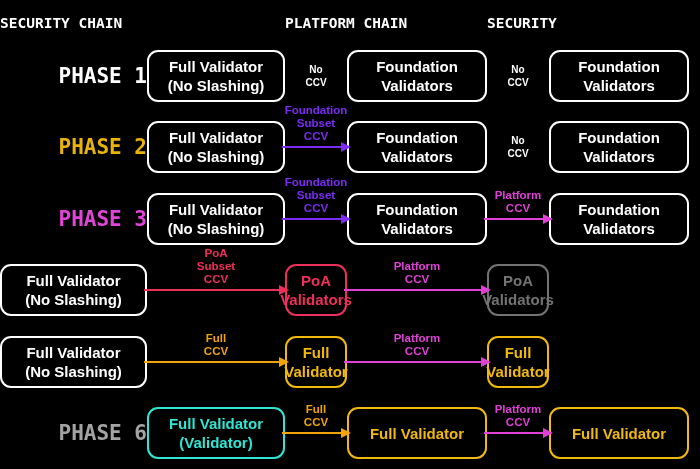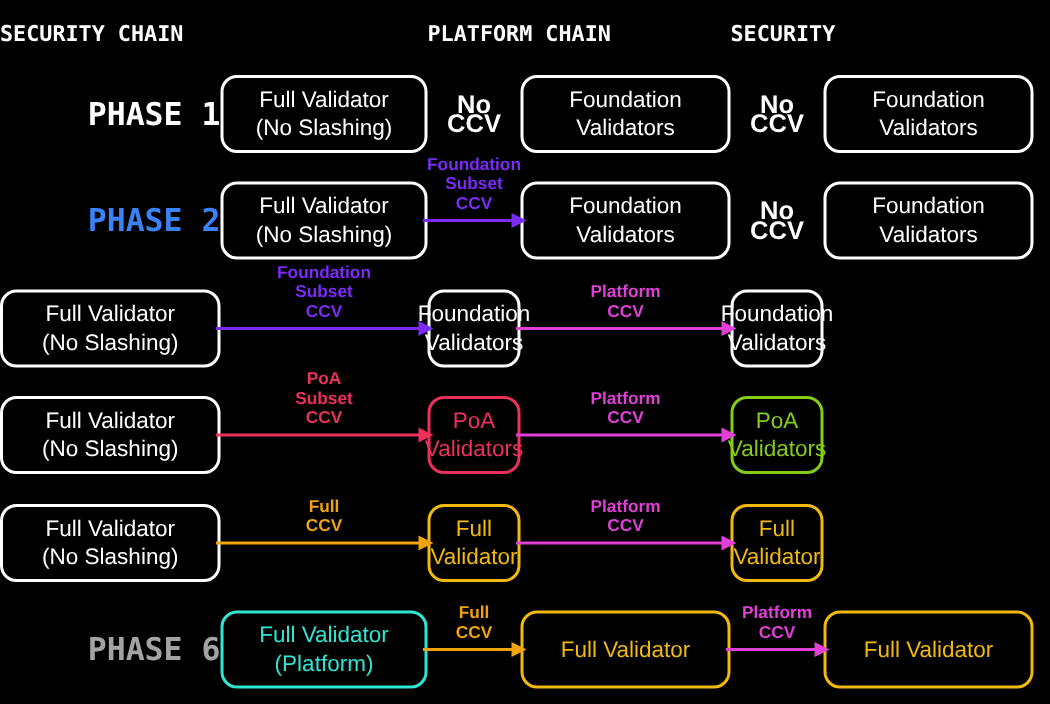--- a/index.html
+++ b/index.html
@@ -39,21 +39,21 @@
     height:52px;
     border:2px solid currentColor;
     border-radius:11px;
     display:flex;
     flex-direction:column;
     align-items:center;
     justify-content:center;
     text-align:center;
     font-size:15px;
     line-height:19px;
-    font-weight:400;
+    font-weight:700;
     background:#000;
   }
   .connector{
     position:relative;
     height:100%;
     display:flex;
     flex-direction:column;
     justify-content:center;
     text-align:center;
     font-size:11.5px;
@@ -75,21 +75,21 @@
   }
   .has-arrow .arrow-head{
     position:absolute;
     right:-4px;
     top:calc(50% - 5px);
     width:0;height:0;
     border-left:10px solid currentColor;
     border-top:5px solid transparent;
     border-bottom:5px solid transparent;
   }
-  .no-arrow{font-size:17px;font-weight:600;}
+  .no-arrow{font-size:10px;font-weight:600;}
 </style>
 </head>
 <body>
 
 <div class="diagram">
 
   <div class="grid-row header">
     <div class="hcell">SECURITY CHAIN</div>
     <div class="hcell"></div>
     <div class="hcell">PLATFORM CHAIN</div>
@@ -129,21 +129,21 @@
     </div>
     <div class="cell">
         <div class="box" style="color: rgb(255, 255, 255);">
       <span>Foundation</span>
       <span>Validators</span>
     </div>
       </div>
   </div>
 
   <div class="grid-row row">
-    <div class="phase" style="color: #3b82f6;">PHASE 2</div>
+    <div class="phase" style="color: #eab308;">PHASE 2</div>
     <div class="cell">
         <div class="box" style="color: rgb(255, 255, 255);">
       <span>Full Validator</span>
       <span>(No Slashing)</span>
     </div>
       </div>
     <div class="connector has-arrow" style="color: rgb(123, 43, 245);">
       <div class="ccv-label">
         <span>Foundation</span>
           <span>Subset</span>
@@ -168,20 +168,21 @@
     </div>
     <div class="cell">
         <div class="box" style="color: rgb(255, 255, 255);">
       <span>Foundation</span>
       <span>Validators</span>
     </div>
       </div>
   </div>
 
   <div class="grid-row row">
+    <div class="phase" style="color: rgb(225, 69, 216);">PHASE 3</div>
     <div class="cell">
         <div class="box" style="color: rgb(255, 255, 255);">
       <span>Full Validator</span>
       <span>(No Slashing)</span>
     </div>
       </div>
     <div class="connector has-arrow" style="color: rgb(123, 43, 245);">
       <div class="ccv-label">
         <span>Foundation</span>
           <span>Subset</span>
@@ -238,21 +239,21 @@
     <div class="connector has-arrow" style="color: rgb(224, 64, 214);">
       <div class="ccv-label">
         <span>Platform</span>
           <span>CCV</span>
           <span></span>
       </div>
       <div class="arrow-line"></div>
       <div class="arrow-head"></div>
     </div>
     <div class="cell">
-        <div class="box" style="color: #84cc16;">
+        <div class="box" style="color: #737373;">
       <span>PoA Validators</span>
       <span></span>
     </div>
       </div>
   </div>
 
   <div class="grid-row row">
     <div class="cell">
         <div class="box" style="color: rgb(255, 255, 255);">
       <span>Full Validator</span>
@@ -289,21 +290,21 @@
       <span></span>
     </div>
       </div>
   </div>
 
   <div class="grid-row row">
     <div class="phase" style="color: #a3a3a3;">PHASE 6</div>
     <div class="cell">
         <div class="box" style="color: rgb(47, 229, 212);">
       <span>Full Validator</span>
-      <span>(Platform)</span>
+      <span>(Validator)</span>
     </div>
       </div>
     <div class="connector has-arrow" style="color: rgb(240, 163, 10);">
       <div class="ccv-label">
         <span>Full</span>
           <span>CCV</span>
           <span></span>
       </div>
       <div class="arrow-line"></div>
       <div class="arrow-head"></div>

